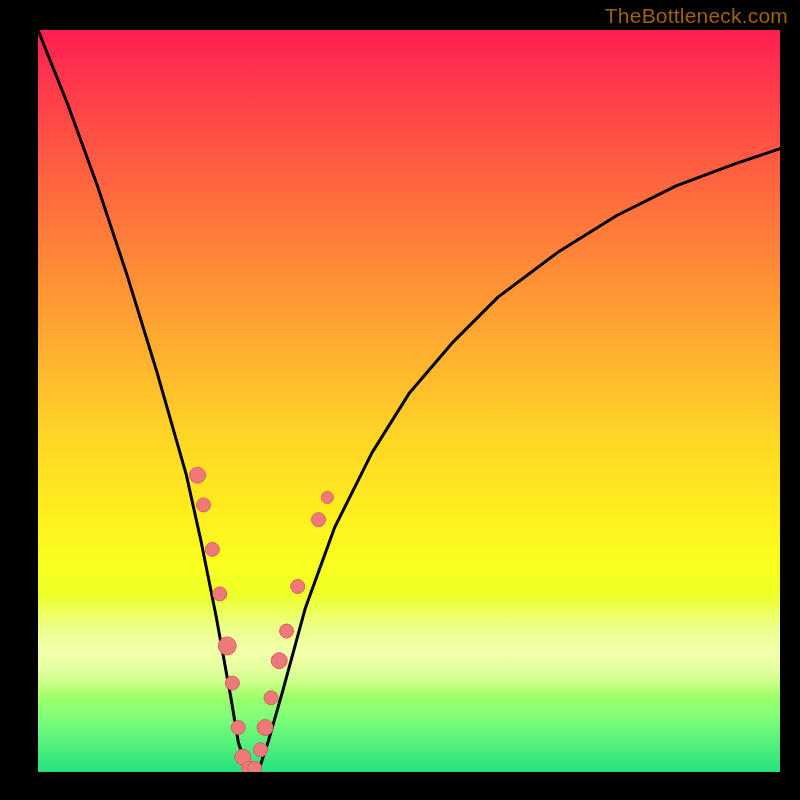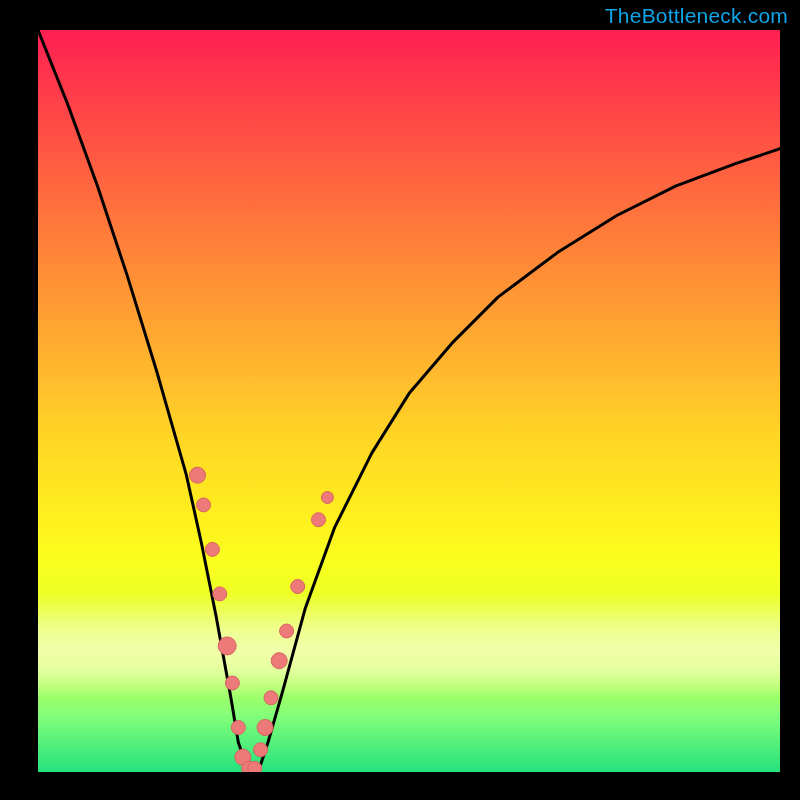--- a/index.html
+++ b/index.html
@@ -62,21 +62,21 @@
   svg.curve {
     position: absolute;
     inset: 0;
     width: 100%;
     height: 100%;
   }
   .watermark {
     position: absolute;
     top: 4px;
     right: 12px;
-    color: #0ea5e9;
+    color: #a16207;
     font-size: 21px;
     letter-spacing: 0.2px;
     user-select: none;
   }
 </style>
 </head>
 <body>
 
 <div class="frame">
   <div class="plot-area">

